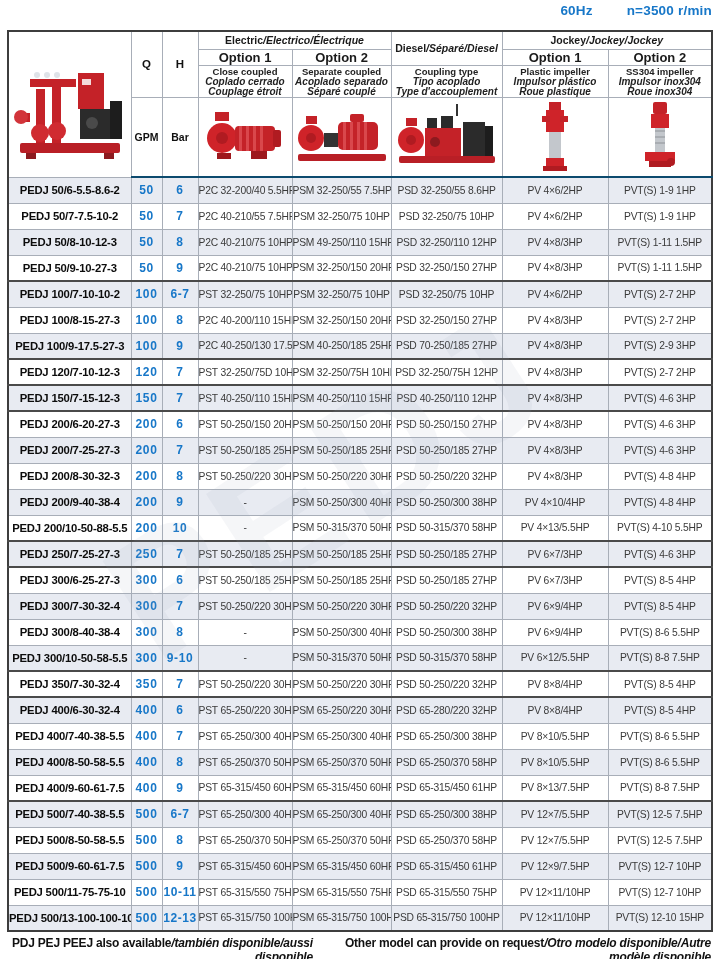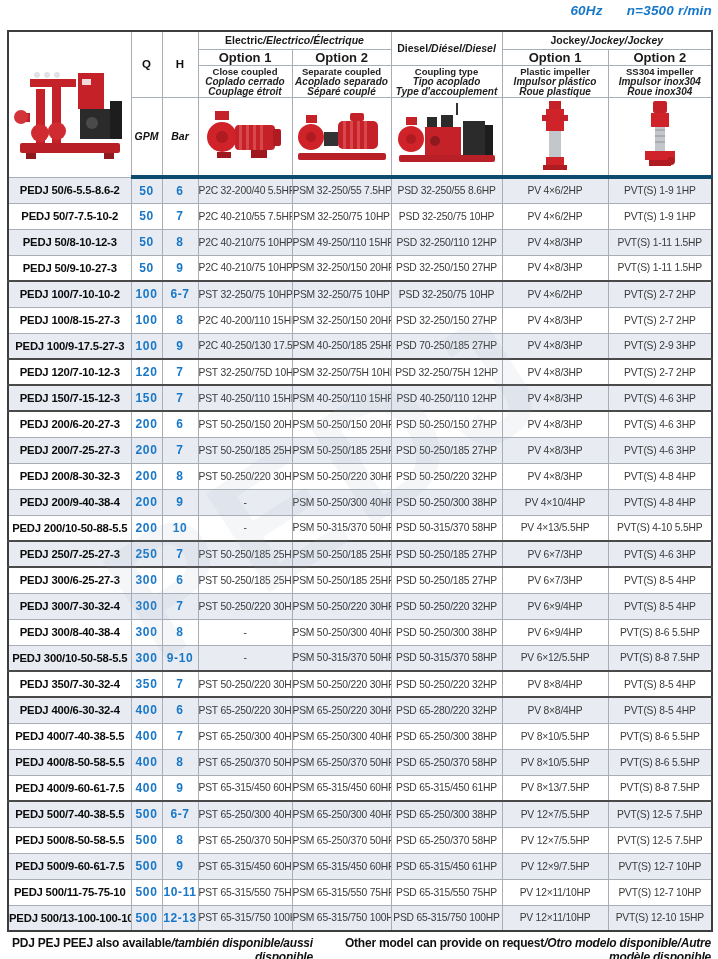--- a/index.html
+++ b/index.html
@@ -4,21 +4,21 @@
 <style>
   html,body{margin:0;padding:0;}
   body{
     width:718px;height:959px;background:#ffffff;position:relative;
     font-family:"Liberation Sans",sans-serif;color:#222;overflow:hidden;
   }
   .topline{
     position:absolute;top:3px;right:6px;font-weight:bold;font-size:13.5px;
     color:#1777c8;letter-spacing:.2px;
   }
-  .topline span{margin-left:20px;font-style:italic;}
+  .topline span{margin-left:30px;}
   .watermark{
     position:absolute;top:300px;left:60px;width:800px;
     font-size:170px;font-weight:bold;color:rgba(160,170,185,.10);
     transform:rotate(-33deg);transform-origin:center;pointer-events:none;z-index:5;
     letter-spacing:10px;white-space:nowrap;
   }
   table.spec{
     position:absolute;left:7px;top:30px;width:704px;height:900px;
     border-collapse:collapse;table-layout:fixed;background:#fff;z-index:2;
   }
@@ -28,21 +28,21 @@
   }
   table.spec{border:2px solid #3d3d3d;}
   thead th{background:#fff;}
   .grp-title{font-size:10.5px;font-weight:bold;color:#1a1a1a;}
   .grp-title .it{font-style:italic;}
   .opt{font-size:13px;font-weight:bold;color:#1a1a1a;}
   .desc .l1{font-size:9.5px;font-weight:bold;display:block;line-height:11px;}
   .desc .l2,.desc .l3{font-size:10px;font-weight:bold;font-style:italic;display:block;line-height:10px;color:#222;}
   .qh-head{font-size:11.5px;font-weight:bold;color:#111;}
   .unit-head{font-size:10.5px;font-weight:bold;color:#111;}
-  thead tr.img-row th{border-bottom:4px solid #0c4a6e;font-style:italic;}
+  thead tr.img-row th{border-bottom:2px solid #0c4a6e;}
   td.model{
     font-size:11.3px;font-weight:bold;color:#0c0c0c;text-align:left;
     padding-left:5px;letter-spacing:-0.2px;white-space:nowrap;
   }
   td.qv,td.hv{color:#1777c8;font-weight:bold;font-size:12px;letter-spacing:.6px;}
   td.sp{font-size:10.3px;color:#3a3a3a;letter-spacing:-0.2px;white-space:nowrap;}
   tbody tr{height:26px;}
   tbody tr.shaded td{background:#e8ebf2;}
   tbody tr.group-start td{border-top:2px solid #4a4a4a;}
   .footer{
@@ -97,21 +97,21 @@
           <rect x="96" y="56" width="12" height="38" fill="#1d1d1d"></rect>
           <circle cx="78" cy="78" r="6" fill="#4a4a4a"></circle>
         </svg>
       </th>
       <th rowspan="3" class="qh-head">Q</th>
       <th rowspan="3" class="qh-head">H</th>
       <th colspan="2" class="grp-title">
         <span>Electric</span><span class="it">/Electrico/Électrique</span>
       </th>
       <th rowspan="2" class="grp-title">
-        <span>Diesel</span><span class="it">/Diésel/Diesel</span>
+        <span>Diesel</span><span class="it">/Séparé/Diesel</span>
       </th>
       <th colspan="2" class="grp-title">
         <span>Jockey</span><span class="it">/Jockey/Jockey</span>
       </th>
     </tr>
     <tr style="height:14px;">
       <th class="opt">Option 1</th>
       <th class="opt">Option 2</th>
       <th class="opt">Option 1</th>
       <th class="opt">Option 2</th>

